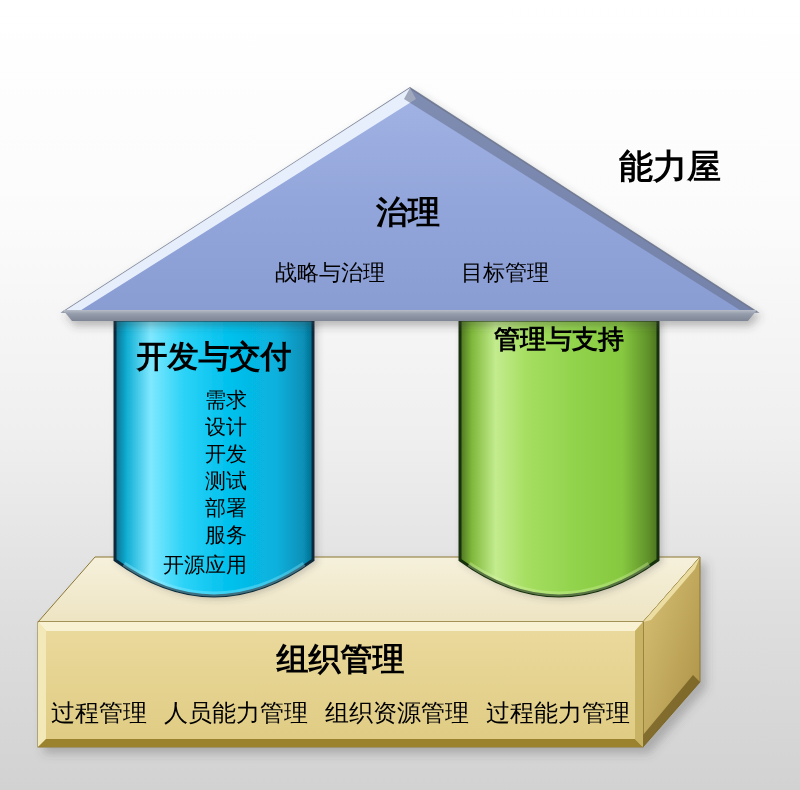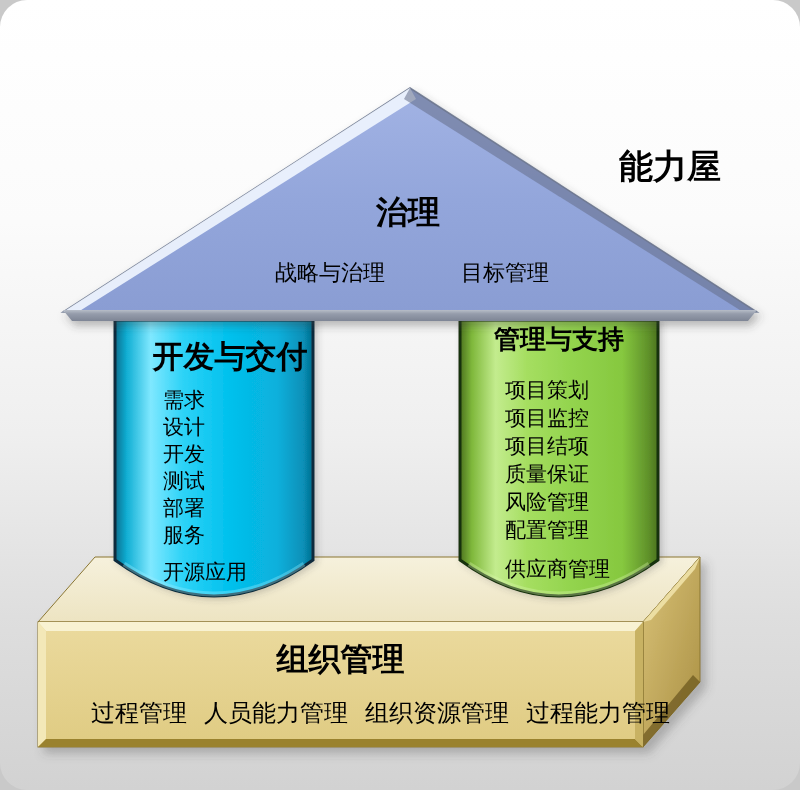--- a/index.html
+++ b/index.html
@@ -3,40 +3,39 @@
 <meta charset="utf-8">
 <style>
   html,body{margin:0;padding:0;background:#c9c9c9;}
   .stage{
     position:relative;
     width:800px;height:790px;
     overflow:hidden;
     background:linear-gradient(180deg,#ffffff 0%,#fbfbfb 28%,#efefef 55%,#dedede 78%,#d2d2d2 100%);
     font-family:"DejaVu Sans","Liberation Sans",sans-serif;
     color:#000;
-    border-radius:27px;
   }
   .shapes{position:absolute;left:0;top:0;width:800px;height:790px;}
   .txt{position:absolute;color:#000;white-space:nowrap;}
   .center{text-align:center;}
   .house-title{left:595px;top:144px;width:150px;font-size:34px;font-weight:700;}
   .roof-label{left:333px;top:180px;width:150px;font-size:32px;font-weight:700;margin-top:11px;}
   .roof-sub-left{left:245px;top:258px;width:170px;font-size:22px;}
   .roof-sub-right{left:420px;top:258px;width:170px;font-size:22px;}
-  .pillar-title-left{left:131px;top:336px;width:198px;font-size:31px;font-weight:700;}
+  .pillar-title-left{left:115px;top:336px;width:198px;font-size:31px;font-weight:700;}
   .pillar-title-right{left:460px;top:322px;width:198px;font-size:26px;font-weight:700;}
-  .pillar-items{position:absolute;font-size:21px;}
+  .pillar-items{position:absolute;font-size:21px;text-align:right;}
   .pillar-items .item{line-height:27px;}
   .items-left{left:163px;top:387px;}
-  .items-left .item:last-child{margin-top:10px;}
+  .items-left .item:last-child{margin-top:3px;}
   .items-right{left:505px;top:376px;}
   .items-right .item{line-height:28px;}
   .items-right .item:last-child{margin-top:11px;}
   .base-title{left:38px;top:638px;width:605px;font-size:32px;font-weight:700;}
-  .base-items{left:38px;top:697px;width:605px;display:flex;justify-content:center;gap:17px;font-size:24px;padding-left:40px;}
+  .base-items{left:38px;top:697px;width:605px;display:flex;justify-content:center;gap:17px;font-size:24px;}
 </style>
 </head>
 <body>
 
 <div class="stage">
 
   <svg class="shapes" viewBox="0 0 800 790" aria-hidden="true">
     <defs>
       <linearGradient id="roofGrad" x1="0" y1="0" x2="0" y2="1">
         <stop offset="0" stop-color="#A2B3E4"></stop>
@@ -129,29 +128,20 @@
     <div class="item">需求</div>
     <div class="item">设计</div>
     <div class="item">开发</div>
     <div class="item">测试</div>
     <div class="item">部署</div>
     <div class="item">服务</div>
     <div class="item">开源应用</div>
   </div>
 
   <div class="txt center pillar-title-right">管理与支持</div>
-  <div class="pillar-items items-right">
-    <div class="item">项目策划</div>
-    <div class="item">项目监控</div>
-    <div class="item">项目结项</div>
-    <div class="item">质量保证</div>
-    <div class="item">风险管理</div>
-    <div class="item">配置管理</div>
-    <div class="item">供应商管理</div>
-  </div>
 
   <div class="txt center base-title">组织管理</div>
   <div class="txt base-items">
     <span>过程管理</span>
     <span>人员能力管理</span>
     <span>组织资源管理</span>
     <span>过程能力管理</span>
   </div>
 
 </div>

